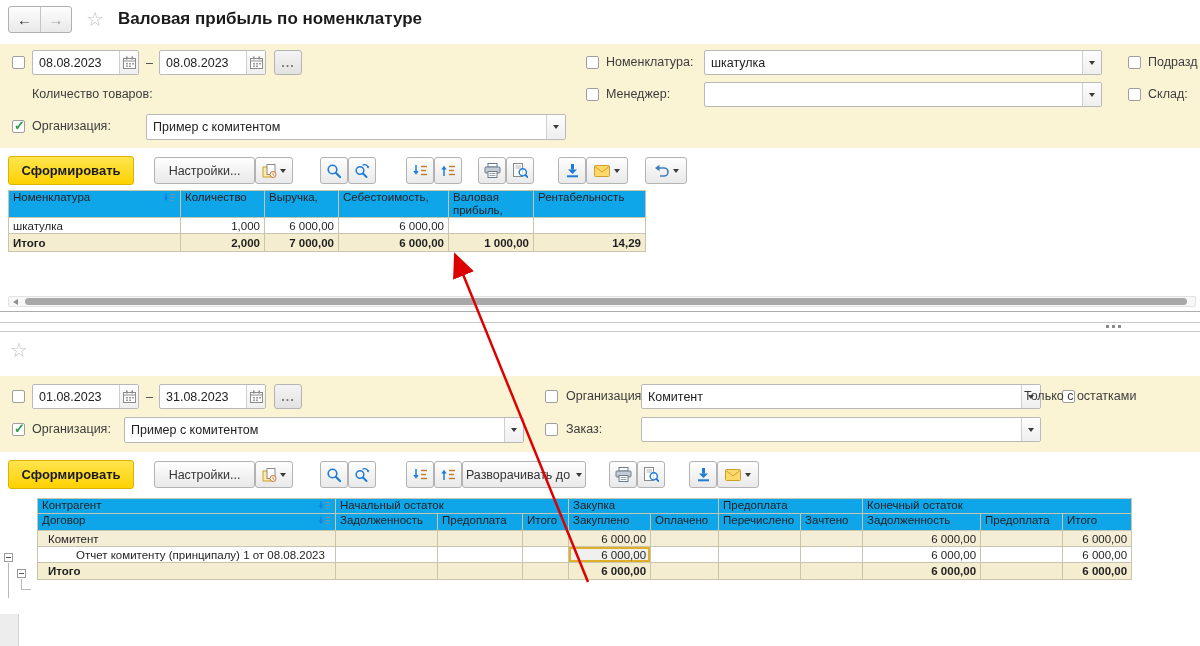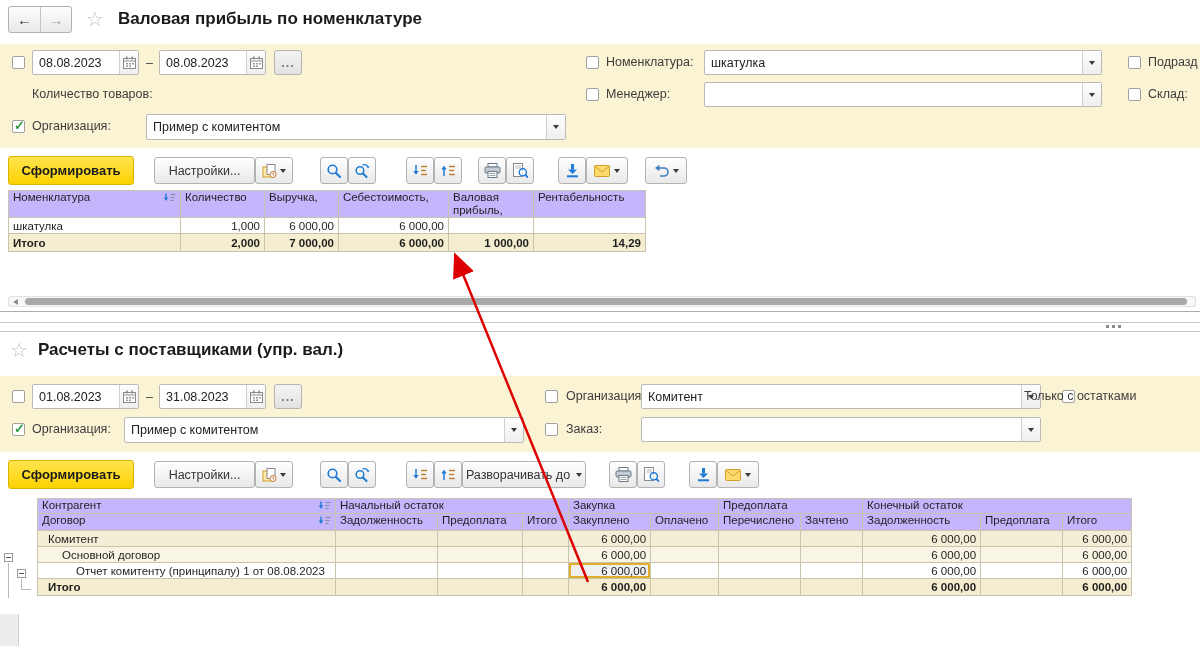--- a/index.html
+++ b/index.html
@@ -33,21 +33,21 @@
   .field .seg { width:19px; border-left:1px solid #cfcfcf; display:flex; align-items:center; justify-content:center;
                 background:linear-gradient(#fdfdfd,#efefef); }
 
   
   .cb { position:absolute; width:13px; height:13px; background:#fff; border:1px solid #9f9f9f; border-radius:2px; }
   .cb.on::after { content:"✓"; position:absolute; left:1px; top:-3px; font-size:13px; font-weight:bold; color:#2f9e44; }
 
   
   table.grid { position:absolute; border-collapse:collapse; table-layout:fixed; font-size:11.5px; color:#1f1f1f; }
   table.grid td { border:1px solid #c9c4ae; padding:0 4px; white-space:nowrap; overflow:hidden; }
-  .hd { background:#c4b5fd; vertical-align:top; }
+  .hd { background:#0ea5e9; vertical-align:top; }
   .hflex { display:flex; justify-content:space-between; align-items:flex-start; }
   .num { text-align:right; }
   .tot { background:#f4edd0; font-weight:bold; }
   .grp { background:#f4eed6; }
   .grp2 { background:#f9f5e4; }
   td.sel { background:#f0f0ee; box-shadow:inset 0 0 0 2px #dfaf2b; }
 
   
   .hscroll { position:absolute; left:8px; top:296px; width:1188px; height:11px; background:#f7f7f7;
              border:1px solid #e2e2e2; border-radius:2px; }
@@ -299,21 +299,20 @@
   <div class="sepline" style="top:311px;background:#adadad"></div>
   <div class="sepline" style="top:322px;background:#c8c8c8"></div>
   <div style="position:absolute;left:0;top:323px;width:1200px;height:7px">
     <i class="dot" style="left:1106px;top:2px"></i>
       <i class="dot" style="left:1112px;top:2px"></i>
       <i class="dot" style="left:1118px;top:2px"></i>
   </div>
   <div class="sepline" style="top:331px;background:#c8c8c8"></div>
 
   <div class="star" style="left:10px;top:340px">☆</div>
-  <div class="title" style="left:38px;top:340px">Расчеты с поставщиками (упр. вал.)</div>
 
   <div class="ypanel" style="top:376px;height:76px"></div>
 
   <div class="cb" style="left:12px;top:390px"></div>
   <div class="field" style="left:32px;top:384px;width:107px;height:25px">
     <span class="val">01.08.2023</span>
     <span class="seg">
       <svg width="13" height="13" viewBox="0 0 13 13">
           <rect x="0.5" y="2.5" width="12" height="10" fill="#fff" stroke="#8a8a8a"></rect>
           <line x1="0.5" y1="5" x2="12.5" y2="5" stroke="#8a8a8a"></line>
@@ -524,33 +523,20 @@
       <td class="grp num"></td>
       <td class="grp num">6 000,00</td>
       <td class="grp num"></td>
       <td class="grp num"></td>
       <td class="grp num"></td>
       <td class="grp num">6 000,00</td>
       <td class="grp num"></td>
       <td class="grp num">6 000,00</td>
     </tr>
     <tr style="height:16px">
-      <td class="grp2" style="padding-left:24px">Основной договор</td>
-      <td class="grp2 num"></td>
-      <td class="grp2 num"></td>
-      <td class="grp2 num"></td>
-      <td class="grp2 num">6 000,00</td>
-      <td class="grp2 num"></td>
-      <td class="grp2 num"></td>
-      <td class="grp2 num"></td>
-      <td class="grp2 num">6 000,00</td>
-      <td class="grp2 num"></td>
-      <td class="grp2 num">6 000,00</td>
-    </tr>
-    <tr style="height:16px">
       <td style="padding-left:38px">Отчет комитенту (принципалу) 1 от 08.08.2023</td>
       <td class="num"></td>
       <td class="num"></td>
       <td class="num"></td>
       <td class="num sel">6 000,00</td>
       <td class="num"></td>
       <td class="num"></td>
       <td class="num"></td>
       <td class="num">6 000,00</td>
       <td class="num"></td>

